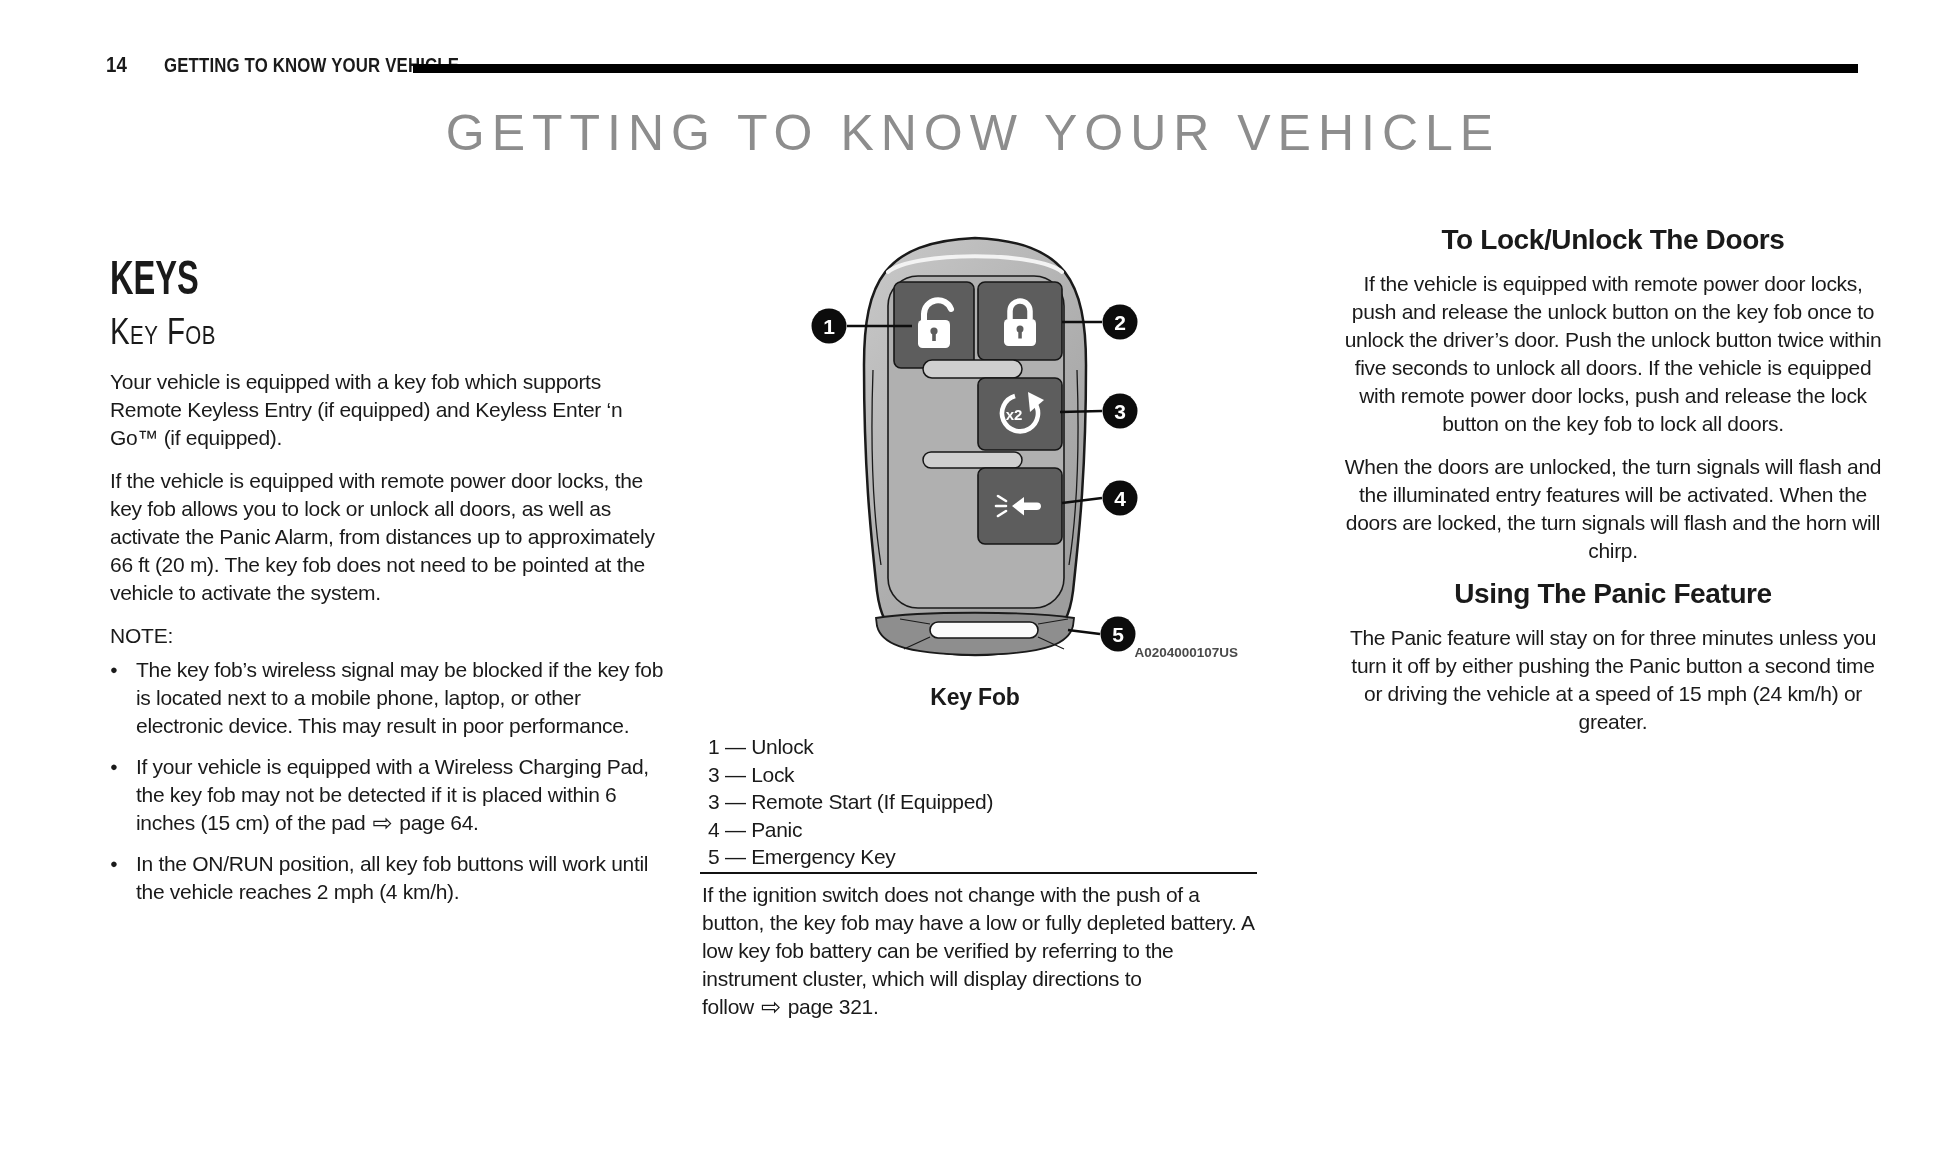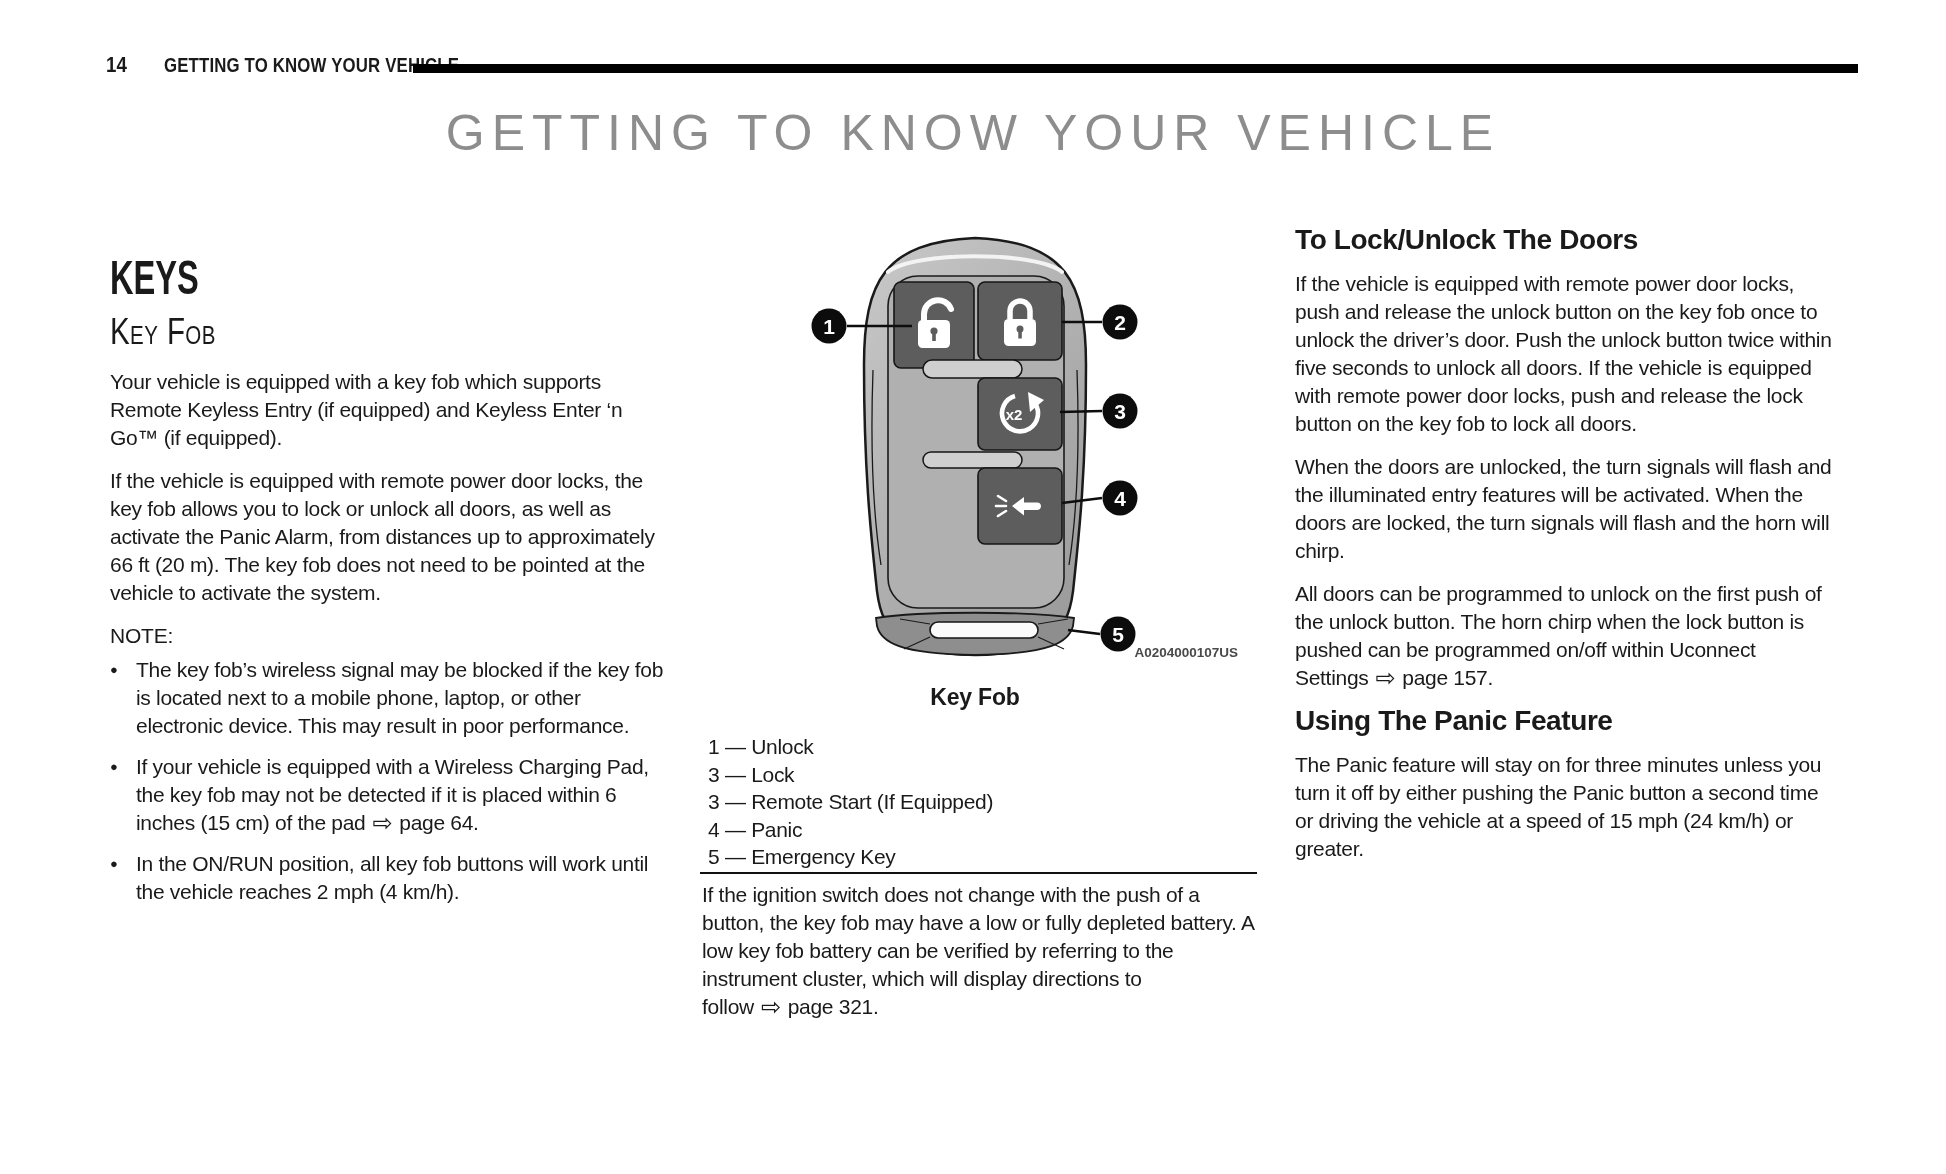--- a/index.html
+++ b/index.html
@@ -46,21 +46,21 @@
   .figure-wrap { position:absolute; left:760px; top:190px; width:520px; height:520px; }
   svg text { font-family:"Liberation Sans","DejaVu Sans",sans-serif; }
   .fig-caption { position:absolute; left:760px; top:684px; width:430px; text-align:center;
                  font-size:23px; font-weight:bold; letter-spacing:-0.2px; }
   ul.legend { position:absolute; left:708px; top:733px; margin:0; padding:0; list-style:none;
               font-size:21px; line-height:27.5px; letter-spacing:-0.3px; }
   .legend-rule { position:absolute; left:700px; top:872px; width:557px; height:2px; background:#111; }
   .fig-note { position:absolute; left:702px; top:881px; width:565px; }
 
   
-  .col-right { position:absolute; left:1295px; top:226px; width:538px; }
+  .col-right { position:absolute; left:1344px; top:226px; width:538px;text-align:center; }
   .h-sub { margin:0 0 16px 0; font-size:28px; font-weight:bold; letter-spacing:-0.4px; }
   .h-sub.second { margin-top:3px; }
 </style>
 </head>
 <body>
 
 <div class="runhead">
   <span class="pagenum">14</span><span class="runtitle">GETTING TO KNOW YOUR VEHICLE</span>
 </div>
 <div class="runbar"></div>
@@ -204,17 +204,16 @@
 <div class="legend-rule"></div>
 
 <div class="fig-note bodytxt">
   <p><span>If the ignition switch does not change with the push of a button, the key fob may have a low or fully depleted battery. A low key fob battery can be verified by referring to the instrument cluster, which will display directions to follow</span><span class="pref">⇨</span><span>page 321.</span></p>
 </div>
 
 <section class="col-right bodytxt">
   <h2 class="h-sub">To Lock/Unlock The Doors</h2>
   <p>If the vehicle is equipped with remote power door locks, push and release the unlock button on the key fob once to unlock the driver’s door. Push the unlock button twice within five seconds to unlock all doors. If the vehicle is equipped with remote power door locks, push and release the lock button on the key fob to lock all doors.</p>
   <p>When the doors are unlocked, the turn signals will flash and the illuminated entry features will be activated. When the doors are locked, the turn signals will flash and the horn will chirp.</p>
-  <p><span>All doors can be programmed to unlock on the first push of the unlock button. The horn chirp when the lock button is pushed can be programmed on/off within Uconnect Settings</span><span class="pref">⇨</span><span>page 157.</span></p>
 
   <h2 class="h-sub second">Using The Panic Feature</h2>
   <p>The Panic feature will stay on for three minutes unless you turn it off by either pushing the Panic button a second time or driving the vehicle at a speed of 15 mph (24 km/h) or greater.</p>
 </section>
 
 </body></html>

